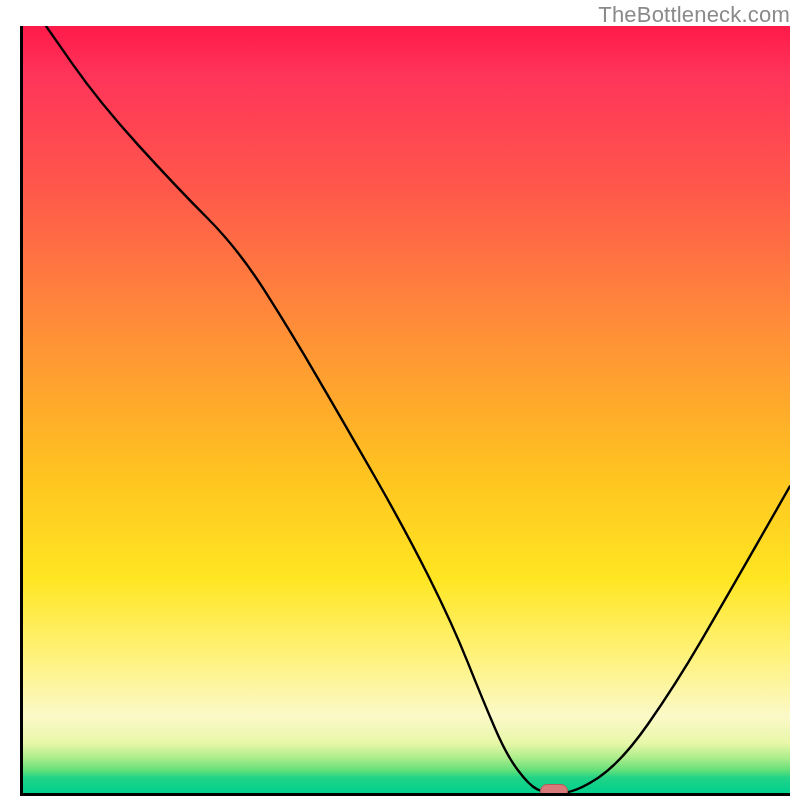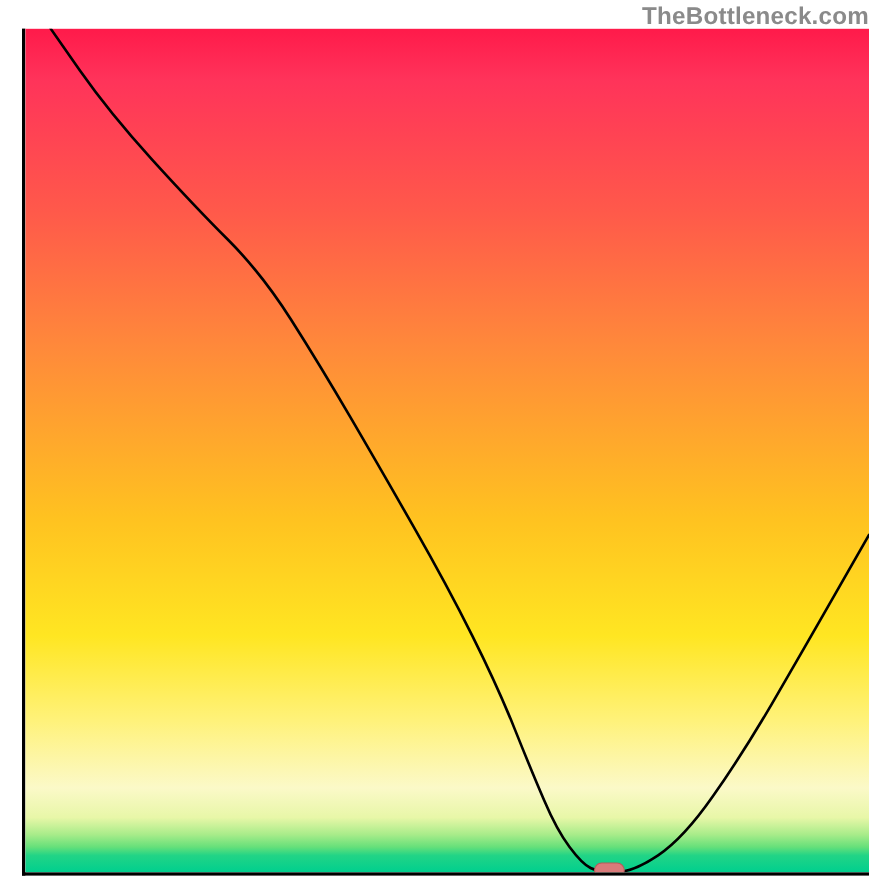--- a/index.html
+++ b/index.html
@@ -8,21 +8,21 @@
     position: relative;
     width: 800px;
     height: 800px;
   }
   .watermark {
     position: absolute;
     top: 2px;
     right: 10px;
     font-family: Arial, Helvetica, sans-serif;
     font-size: 22px;
-    font-weight: bold;
+    font-weight: normal;
     color: #8a8a8a;
     letter-spacing: 0.2px;
     z-index: 5;
   }
   .plot-border {
     position: absolute;
     left: 20px;
     top: 26px;
     width: 770px;
     height: 770px;

